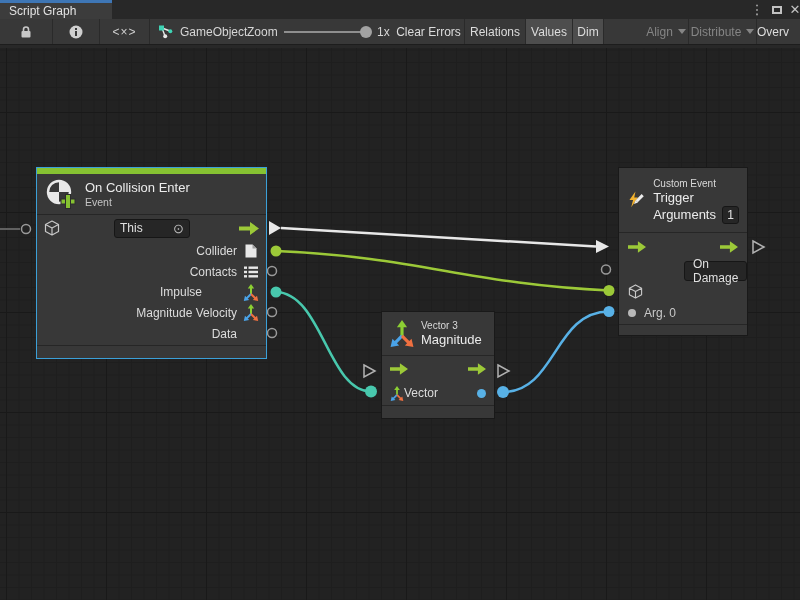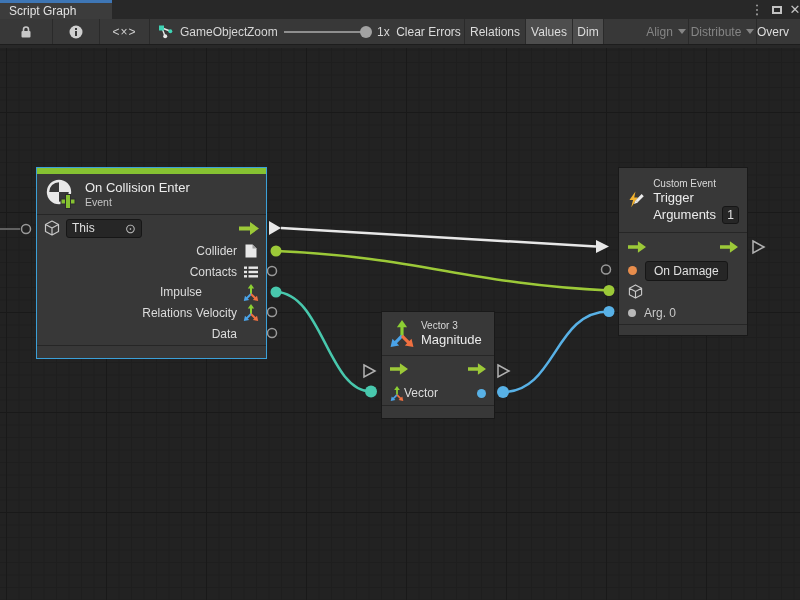--- a/index.html
+++ b/index.html
@@ -76,21 +76,21 @@
   .node-cat   { color:#d9d9d9; font-size:10px; line-height:13px; }
   .divider { height:1px; background:#262626; }
   .node-footer { height:13px; background:#383838; border-top:1px solid #262626; margin-top:auto; }
 
   .row { display:flex; align-items:center; }
   .row-out { justify-content:flex-end; gap:5px; padding-right:7px;align-items:center; }
   .port-label { color:#dcdcdc; font-size:12px; }
   .icon-slot { width:17px; display:flex; align-items:center; justify-content:center; }
 
   .field { background:#262626; border:1px solid #161616; border-radius:3px; color:#e0e0e0;
-           font-size:12px; display:flex; align-items:center; }
+           font-size:12px; display:flex; align-items:center;margin-left:48px; }
   .this-field { width:76px; height:19px; padding:0 5px; justify-content:space-between; }
   .target-glyph { color:#bdbdbd; font-size:13px; line-height:13px; }
   .name-field { height:20px; padding:0 8px; }
   .arg-count-field { width:17px; height:18px; justify-content:center; margin-left:6px; }
 
   .mini-dot { border-radius:50%; display:inline-block; }
   .dot-orange-i { width:9px; height:9px; background:var(--value-orange); }
   .dot-gray-i   { width:8px; height:8px; background:#b8b8b8; }
   .dot-blue-i   { width:9px; height:9px; background:var(--value-blue); }
 
@@ -285,21 +285,21 @@
           <path d="M8 10 V4" stroke="#8ccf33" stroke-width="2"></path>
               <polygon points="8,0 4.8,4.5 11.2,4.5" fill="#8ccf33"></polygon>
           <path d="M8 10 L3.5 14.5" stroke="#4aa3e8" stroke-width="2"></path>
               <polygon points="0.8,17 2,11.8 6.2,16" fill="#4aa3e8"></polygon>
           <path d="M8 10 L12.5 14.5" stroke="#f07040" stroke-width="2"></path>
               <polygon points="15.2,17 9.8,16 14,11.8" fill="#f07040"></polygon>
         </svg>
           </span>
       </div>
       <div class="row row-out" style="height:21px;">
-        <span class="port-label">Relations Velocity</span>
+        <span class="port-label">Magnitude Velocity</span>
         <span class="icon-slot">
             <svg width="16" height="17" viewBox="0 0 16 17">
           <path d="M8 10 V4" stroke="#8ccf33" stroke-width="2"></path>
               <polygon points="8,0 4.8,4.5 11.2,4.5" fill="#8ccf33"></polygon>
           <path d="M8 10 L3.5 14.5" stroke="#4aa3e8" stroke-width="2"></path>
               <polygon points="0.8,17 2,11.8 6.2,16" fill="#4aa3e8"></polygon>
           <path d="M8 10 L12.5 14.5" stroke="#f07040" stroke-width="2"></path>
               <polygon points="15.2,17 9.8,16 14,11.8" fill="#f07040"></polygon>
         </svg>
           </span>

